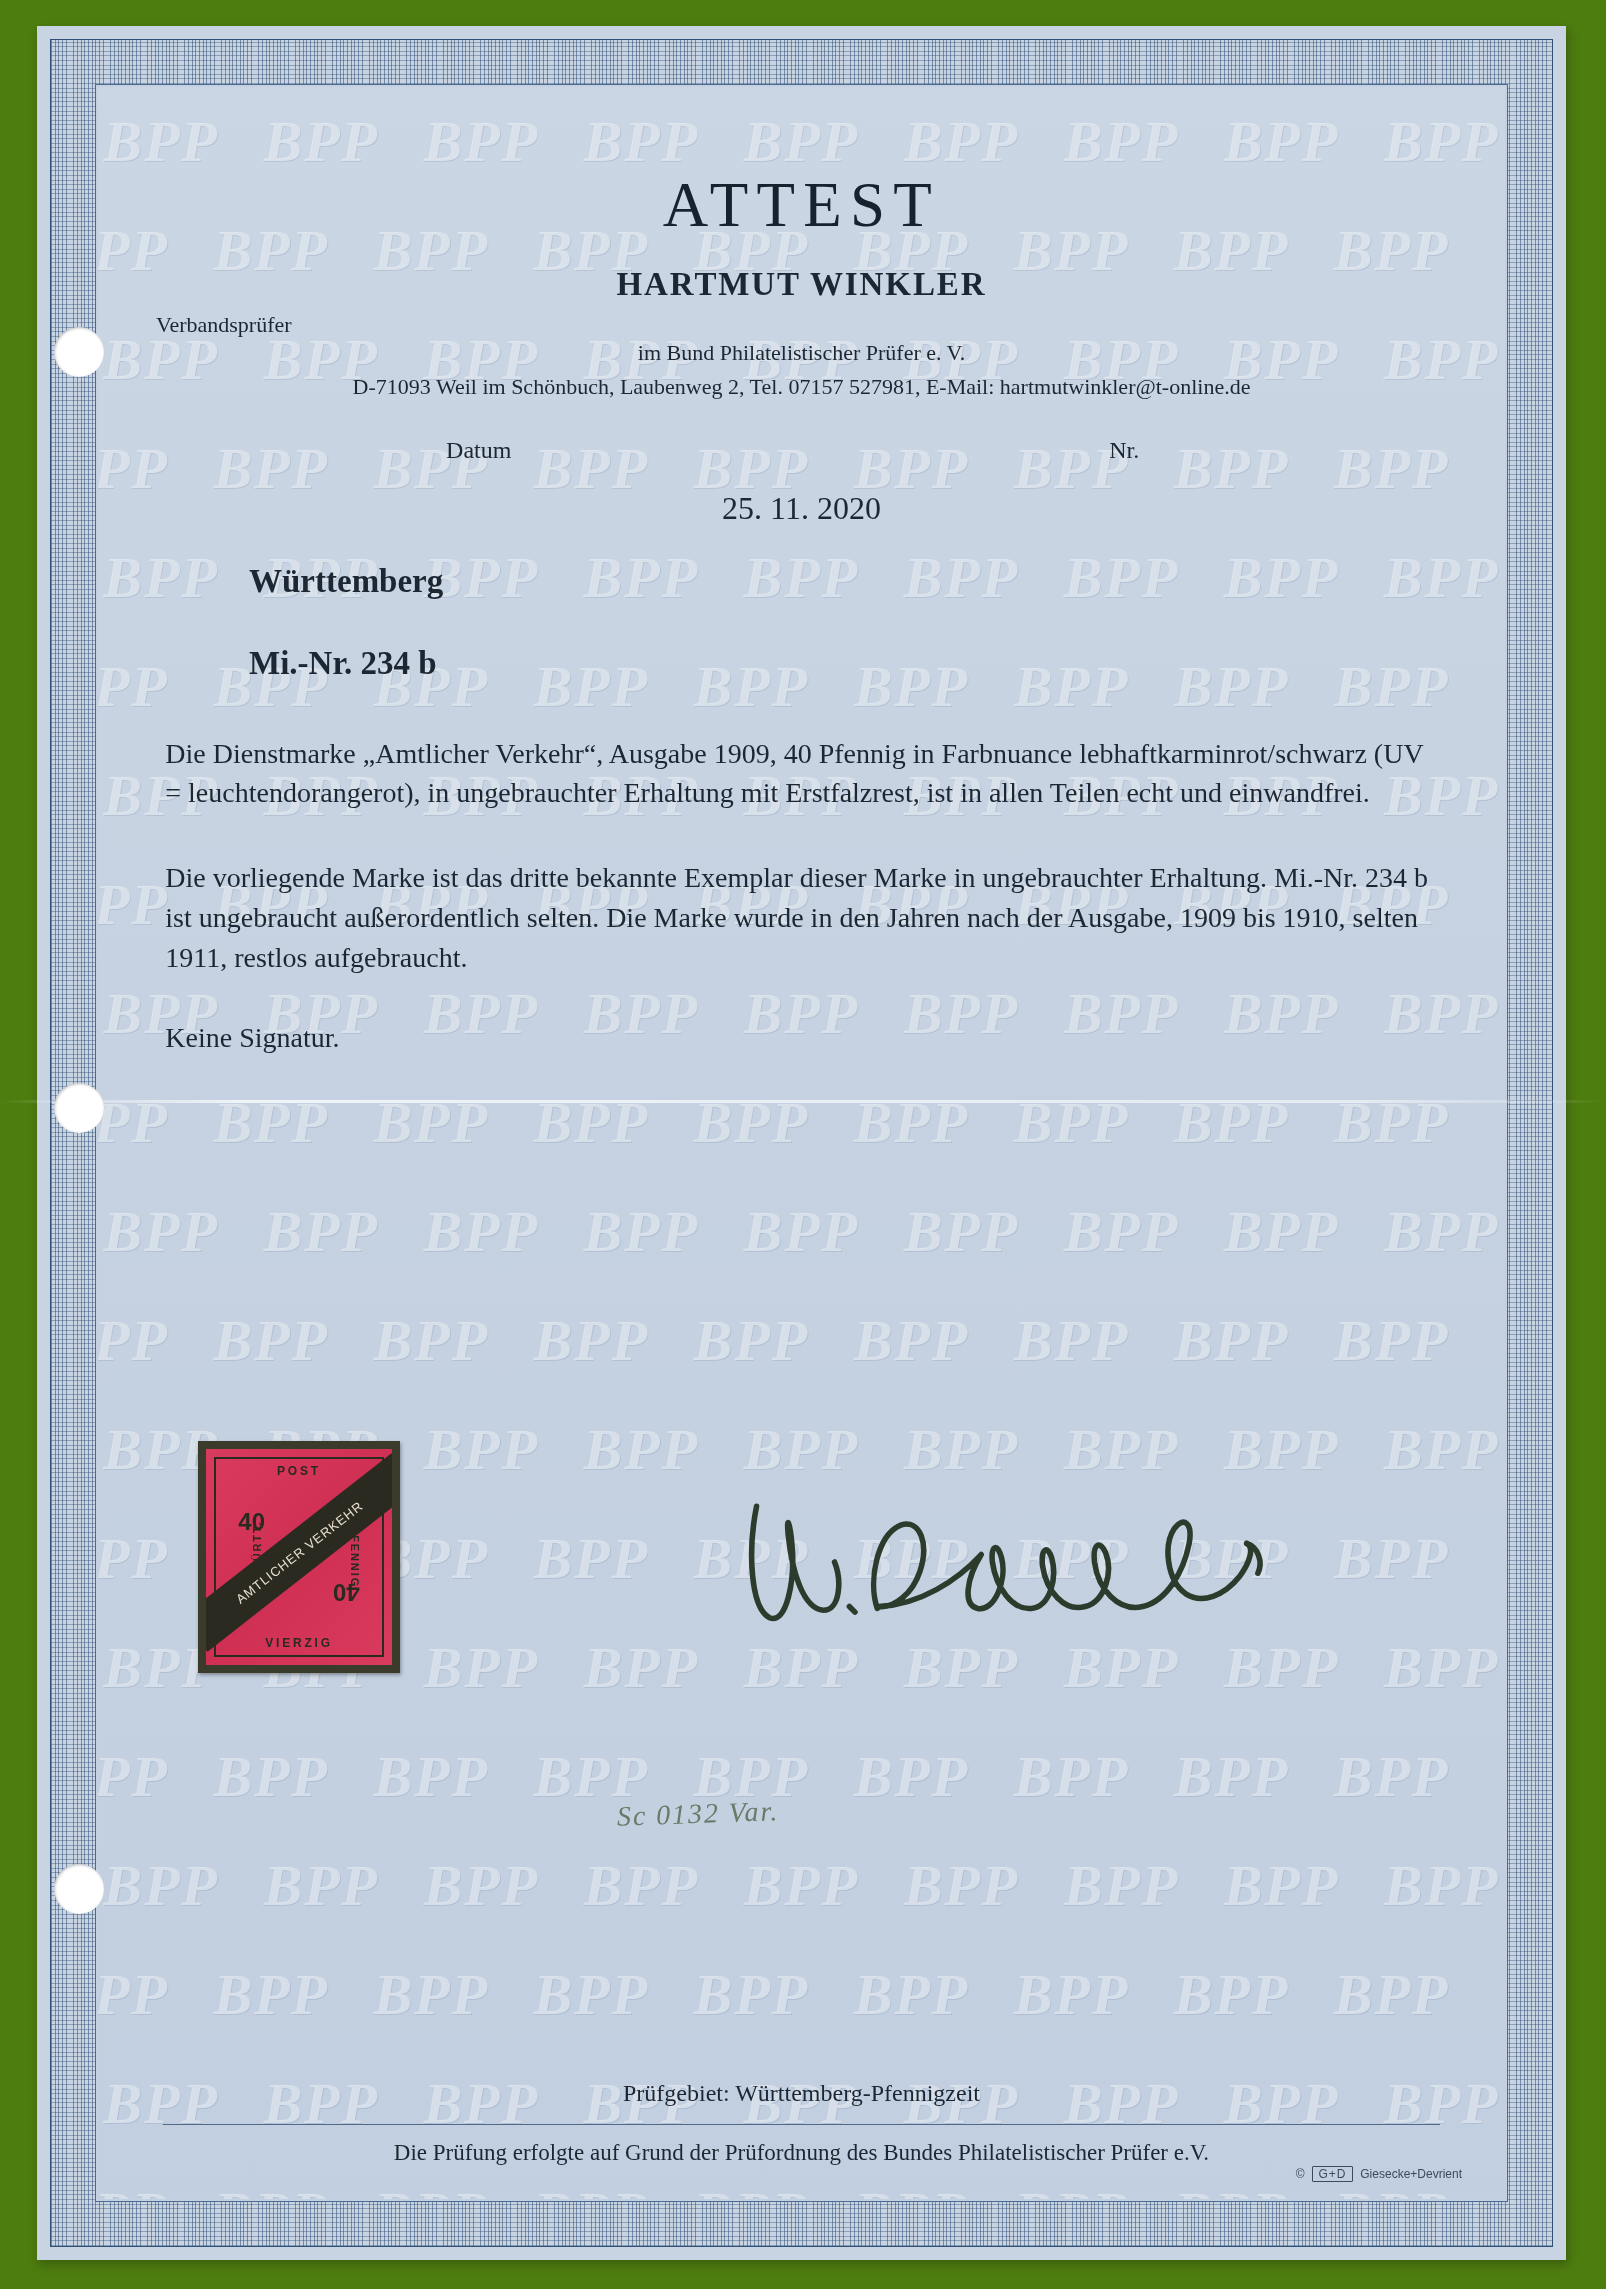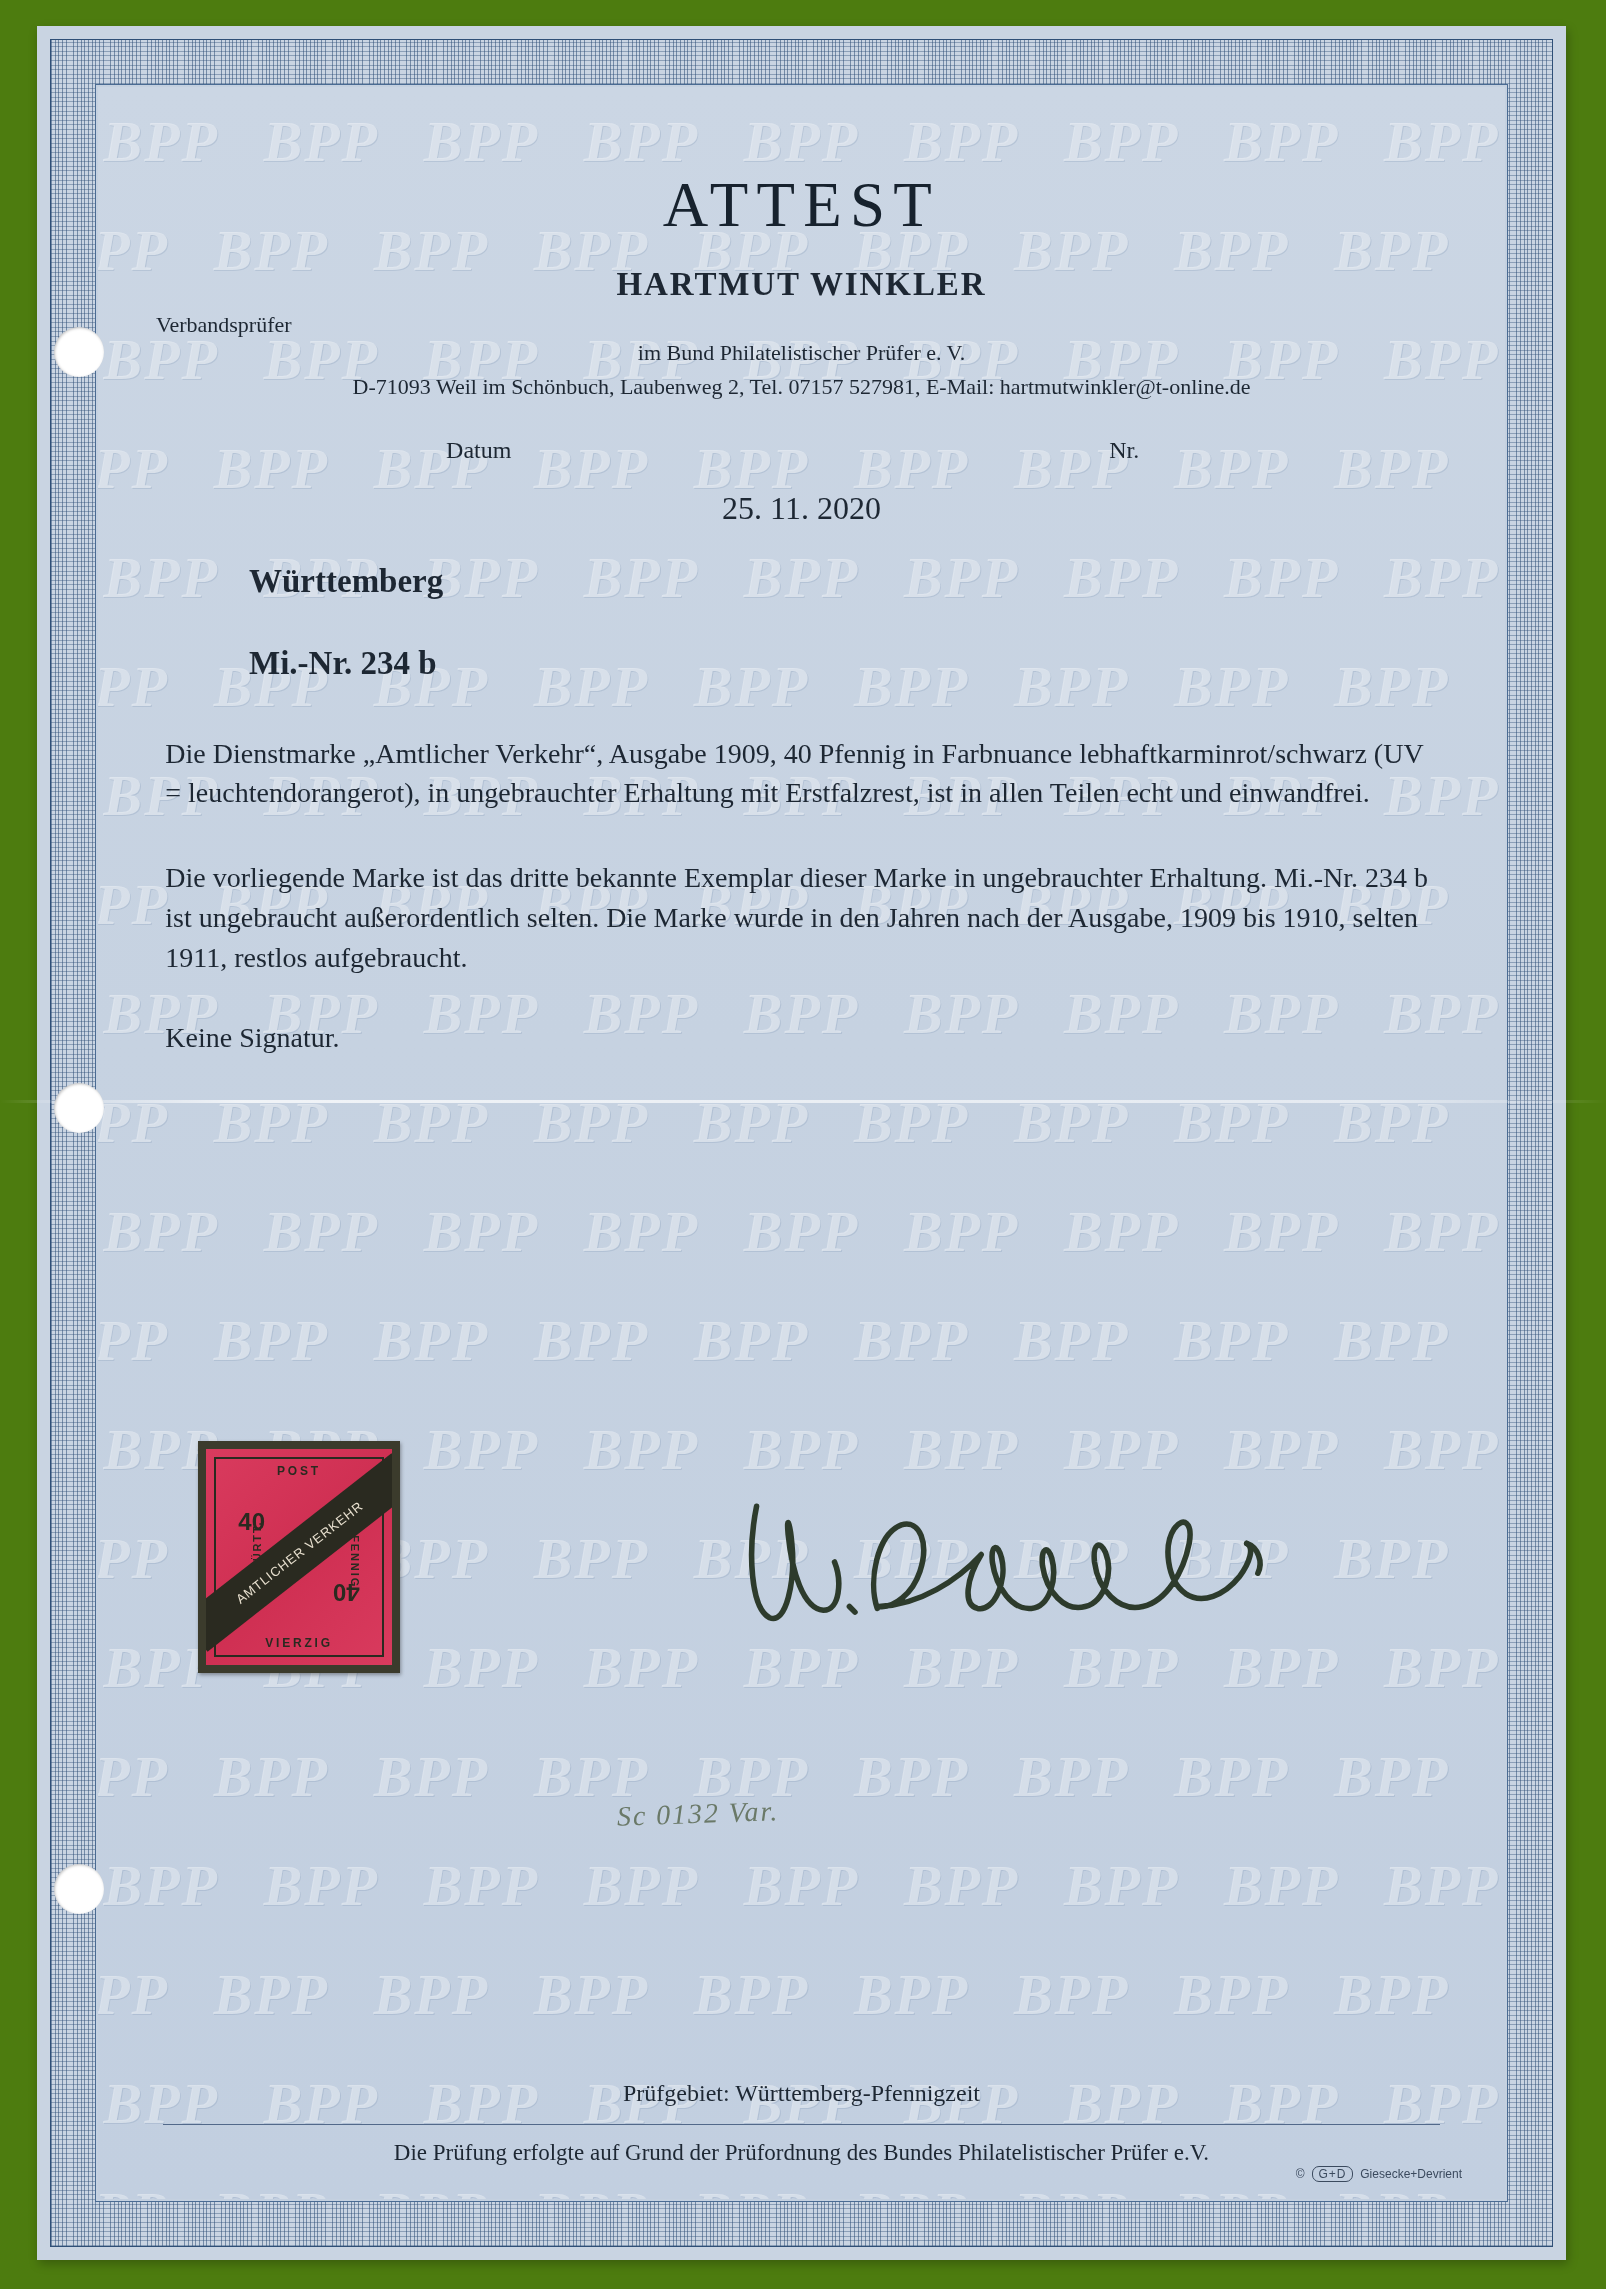--- a/index.html
+++ b/index.html
@@ -333,21 +333,21 @@
     bottom: 16.7px;
     display: flex;
     align-items: center;
     gap: 7.4px;
     font-size: 12px;
     color: #3b4a5e;
     font-family: "Liberation Sans", sans-serif;
   }
   .gd-badge {
     border: 0.9px solid #3b4a5e;
-    border-radius: 7px;
+    border-radius: 1px;
     padding: 0 5.6px;
     font-size: 12px;
     letter-spacing: 0.9px;
   }
 </style>
 </head>
 <body>
 
 <div id="page">
 

